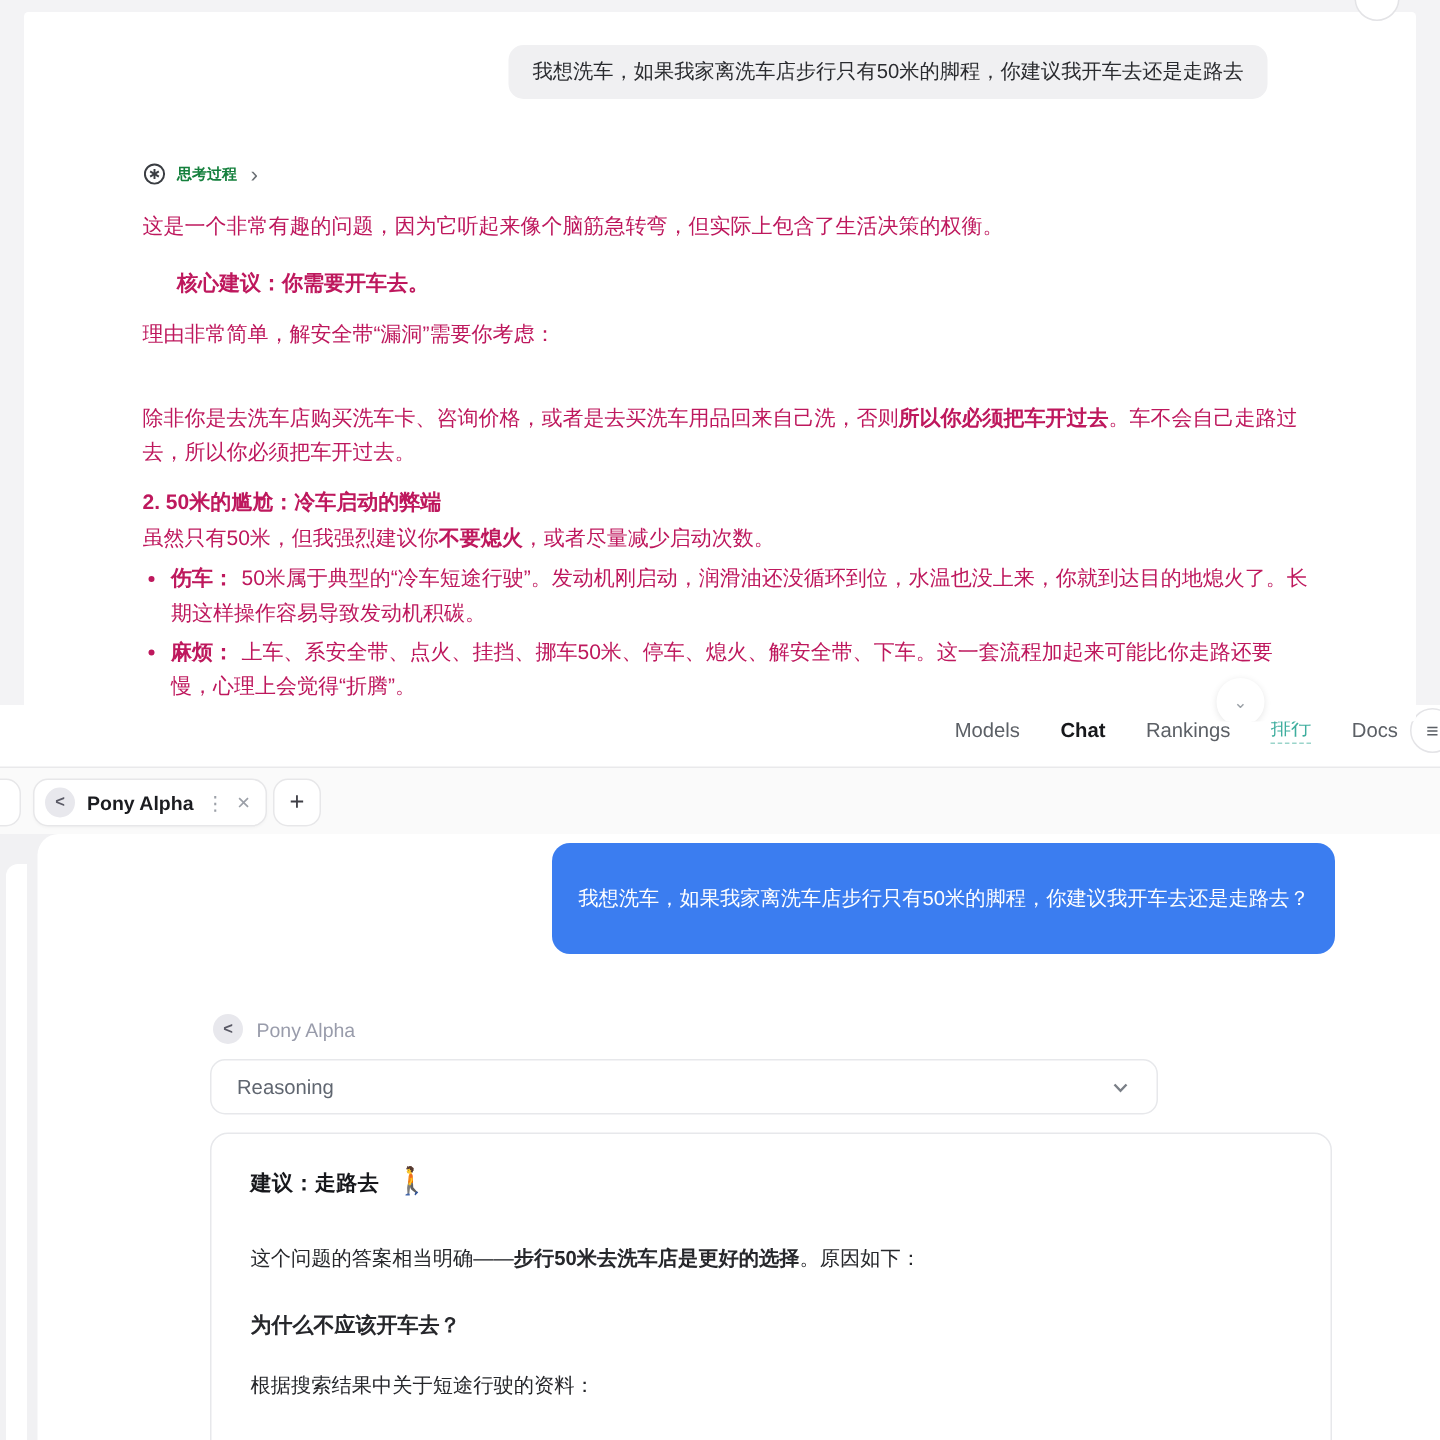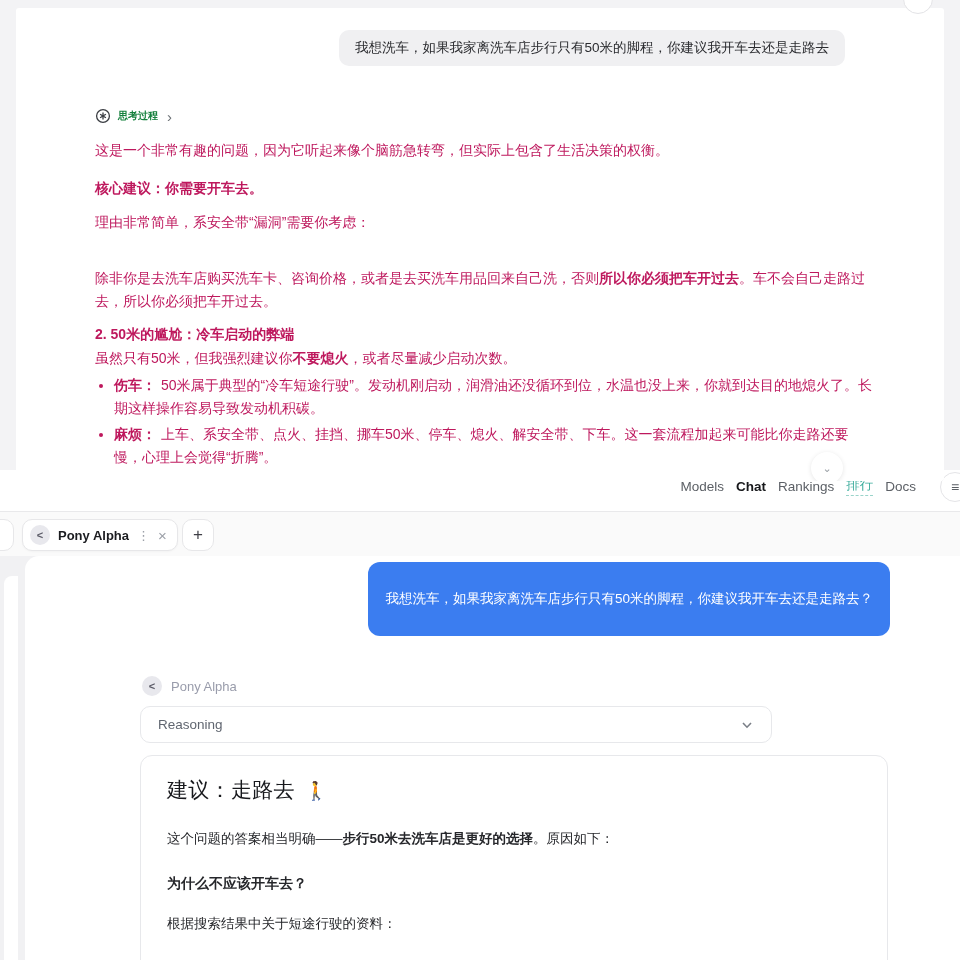--- a/index.html
+++ b/index.html
@@ -21,22 +21,22 @@
   ul.bullets li { margin-bottom:3px; }
   .scroll-hint { position:absolute; left:795px; top:444px; width:32px; height:32px;
     border-radius:50%; background:#fff; box-shadow:0 1px 5px rgba(0,0,0,.10);
     display:flex; align-items:center; justify-content:center; color:#9aa0a6; font-size:11px; }
   .corner-circle { position:absolute; left:903px; top:-16px; width:30px; height:30px;
     border-radius:50%; border:1px solid #e3e3e6; background:#fff; z-index:3; }
 
   
   .bottom-header { position:absolute; left:0; top:470px; width:960px; height:42px;
     background:#fff; z-index:1; }
-  .nav-row { position:absolute; right:44px; top:6px; display:flex; align-items:center;
-    gap:12px; font-size:13.5px; color:#5c6066;text-align:center; }
+  .nav-row { position:absolute; right:28px; top:6px; display:flex; align-items:center;
+    gap:27px; font-size:13.5px; color:#5c6066;text-align:center; }
   .nav-item { cursor:default; }
   .nav-active { color:#17181b; font-weight:700; }
   .nav-teal { color:#3fae9e; border-bottom:1px dashed #9ad4ca; padding-bottom:1px; }
   .nav-menu-btn { position:absolute; right:-10px; top:2px; width:30px; height:30px;
     border-radius:50%; border:1px solid #e4e4e7; background:#fff; display:flex;
     align-items:center; justify-content:center; color:#5c6066; font-size:14px; }
   .hairline { position:absolute; left:0; top:511px; width:960px; height:1px; background:#e9e9eb; z-index:1; }
   .tabstrip { position:absolute; left:0; top:512px; width:960px; height:44px; background:#fafafa; z-index:1; }
   .tab-partial { position:absolute; left:-22px; top:7px; width:36px; height:32px;
     border:1px solid #e7e7e9; border-radius:10px; background:#fff; }
@@ -60,21 +60,21 @@
   .bubble-blue { position:absolute; right:70px; top:562px; background:#3b7df0; color:#fff;
     border-radius:12px; padding:28px 17px; font-size:13.5px; white-space:nowrap; z-index:2; }
   .pony-row { position:absolute; left:142px; top:676px; display:flex; align-items:center; gap:9px; z-index:2; }
   .pony-name { font-size:13px; color:#999cab; }
   .reasoning-box { position:absolute; left:140px; top:706px; width:632px; height:37px;
     background:#fff; border:1px solid #e7e8eb; border-radius:10px; display:flex;
     align-items:center; padding:0 17px; z-index:2; }
   .reasoning-label { font-size:13.5px; color:#606670; flex:1; }
   .content-card { position:absolute; left:140px; top:755px; width:748px; height:220px;
     background:#fff; border:1px solid #e7e8eb; border-radius:12px; padding:20px 26px; z-index:2; }
-  .answer-heading { font-size:21px; font-weight:400; color:#17181c; letter-spacing:.3px; }
+  .answer-heading { font-size:14px; font-weight:700; color:#17181c; letter-spacing:.3px; }
   .answer-emoji { font-size:18px; margin-left:6px; }
   .bc-p { position:absolute; left:26px; font-size:13.5px; line-height:21px; color:#26272b; width:690px; }
 </style>
 </head>
 <body>
 
 <div class="top-card">
 
   <div class="bubble-gray">我想洗车，如果我家离洗车店步行只有50米的脚程，你建议我开车去还是走路去</div>
 
@@ -86,23 +86,23 @@
         <line x1="5.1" y1="6.3" x2="10.9" y2="9.7"></line>
         <line x1="5.1" y1="9.7" x2="10.9" y2="6.3"></line>
       </svg>
     </span>
     <span class="think-label">思考过程</span>
     <span class="chev-r">›</span>
   </div>
 
   <div class="tc" style="top:131px;">这是一个非常有趣的问题，因为它听起来像个脑筋急转弯，但实际上包含了生活决策的权衡。</div>
 
-  <div class="tc tc-title" style="top:169px;">核心建议：你需要开车去。</div>
+  <div class="tc tc-title" style="top:169px;margin-left:23px;">核心建议：你需要开车去。</div>
 
-  <div class="tc" style="top:203px;">理由非常简单，系安全带“漏洞”需要你考虑：</div>
+  <div class="tc" style="top:203px;">理由非常简单，解安全带“漏洞”需要你考虑：</div>
 
 
   <div class="tc" style="top:259px;"><span>除非你是去洗车店购买洗车卡、咨询价格，或者是去买洗车用品回来自己洗，否则</span><span class="b">所以你必须把车开过去</span><span>。车不会自己走路过去，所以你必须把车开过去。</span></div>
 
   <div class="tc tc-title" style="top:315px;">2. 50米的尴尬：冷车启动的弊端</div>
 
   <div class="tc" style="top:339px;"><span>虽然只有50米，但我强烈建议你</span><span class="b">不要熄火</span><span>，或者尽量减少启动次数。</span></div>
 
   <div class="tc" style="top:366px;">
     <ul class="bullets">

